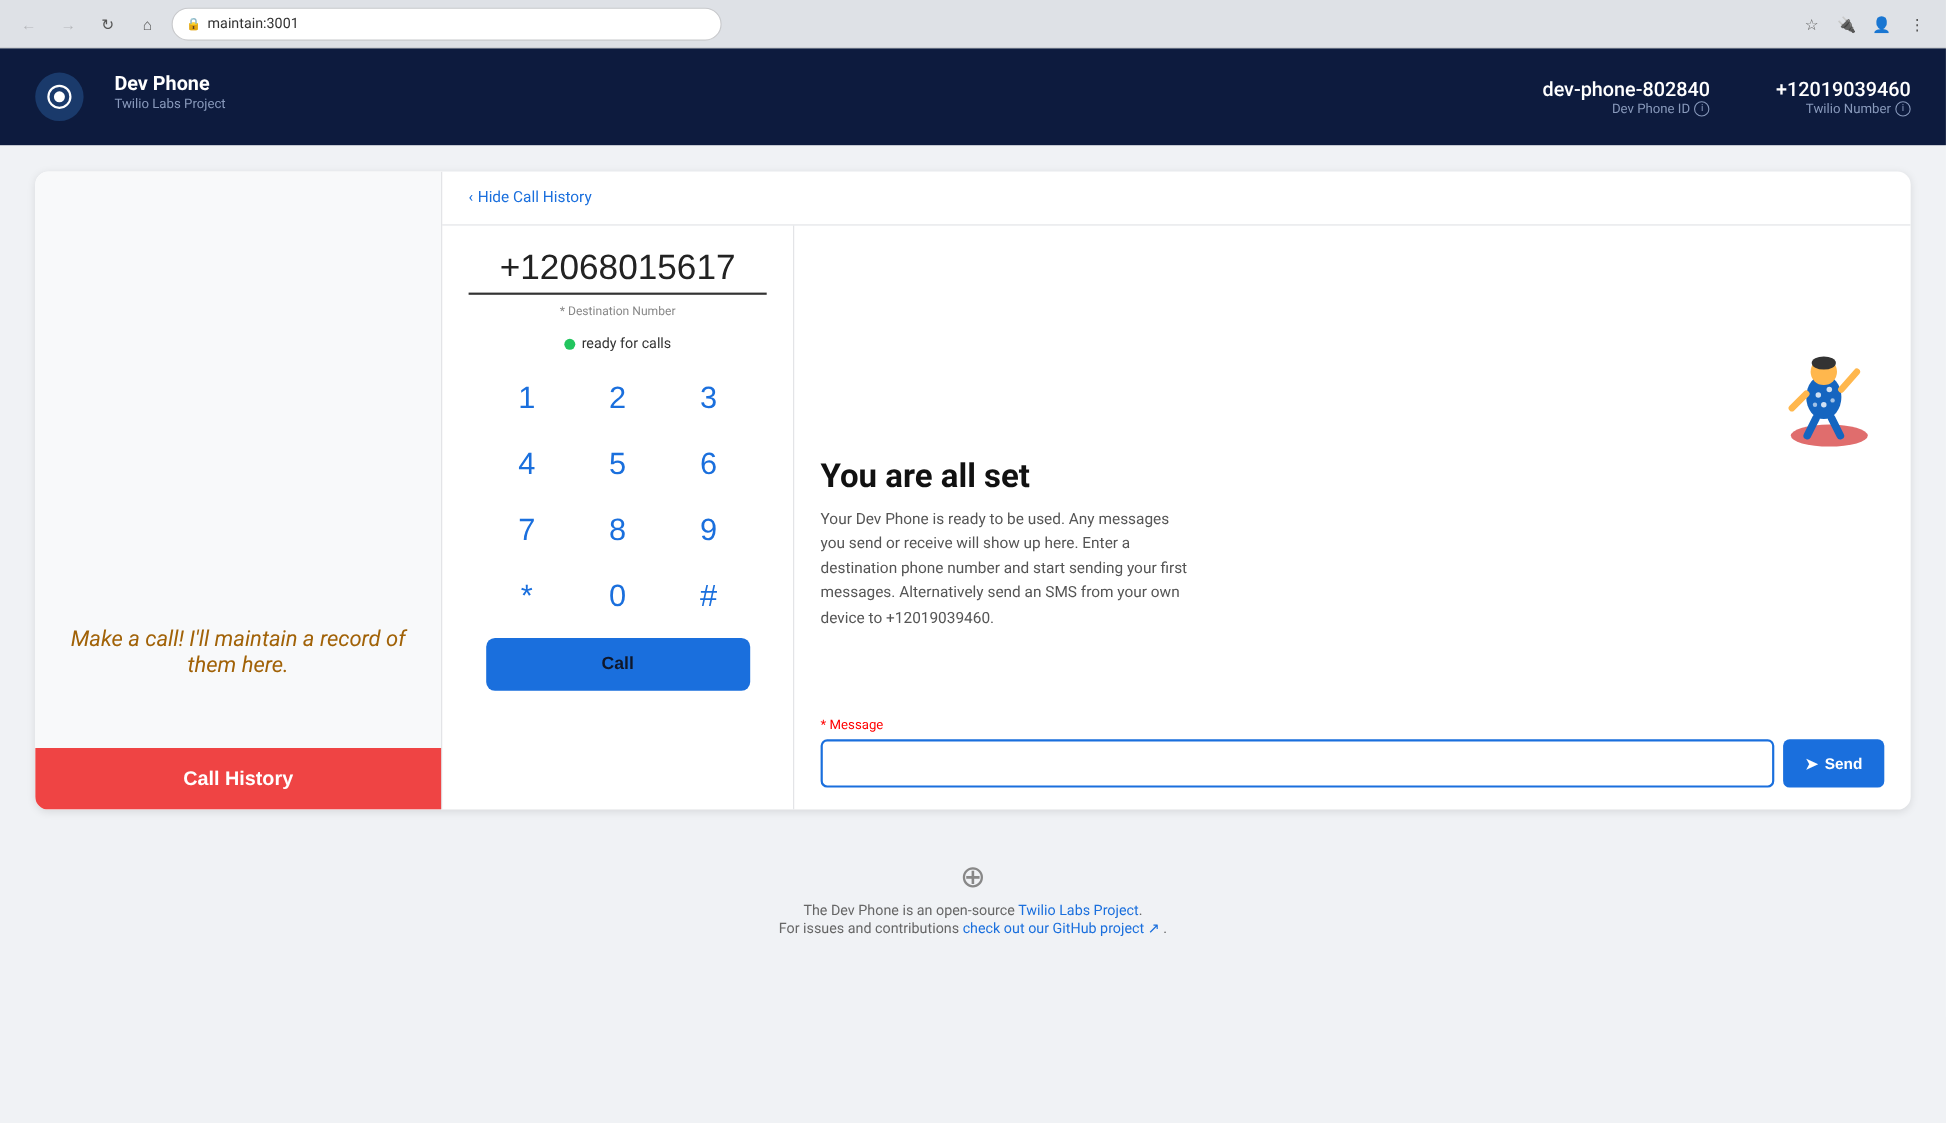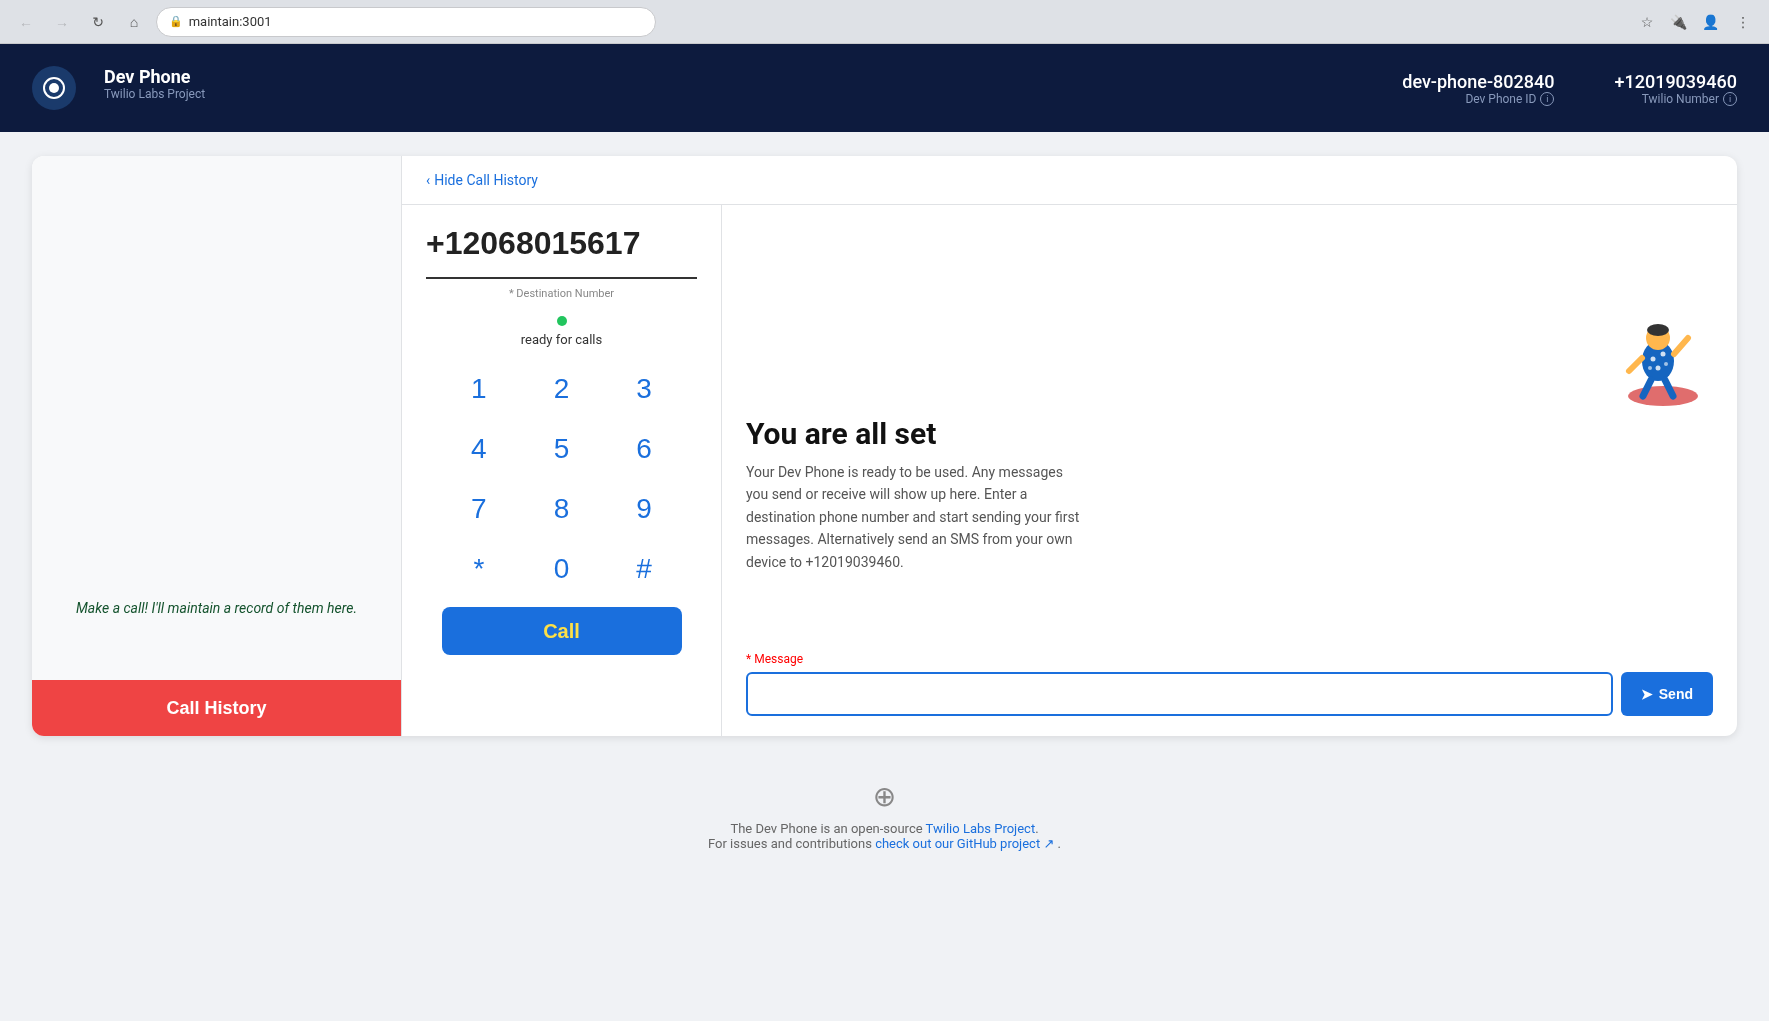--- a/index.html
+++ b/index.html
@@ -139,22 +139,22 @@
       flex-direction: column;
     }
     .left-panel-content {
       flex: 1;
       padding: 24px;
       display: flex;
       align-items: flex-end;
       justify-content: center;
     }
     .left-panel-placeholder {
-      font-size: 14px;
-      color: #14532d;
+      font-size: 20px;
+      color: #a16207;
       font-style: italic;
       text-align: center;
       padding-bottom: 40px;
     }
     .call-history-btn {
       background: #ef4444;
       color: white;
       border: none;
       padding: 0 24px;
       height: 56px;
@@ -198,43 +198,43 @@
       flex-direction: column;
       align-items: center;
     }
     .phone-number-display {
       text-align: center;
       margin-bottom: 8px;
       width: 100%;
     }
     .phone-number-input {
       font-size: 32px;
-      font-weight: 700;
+      font-weight: 400;
       color: #222;
+      text-align: center;
       border: none;
       border-bottom: 2px solid #333;
       background: transparent;
       width: 100%;
       outline: none;
-      padding-bottom: 15px;
+      padding-bottom: 4px;
     }
     .phone-number-label {
       font-size: 11px;
       color: #888;
       text-align: center;
       margin-bottom: 16px;
     }
     .status-indicator {
       display: flex;
       align-items: center;
       gap: 6px;
       font-size: 13px;
       color: #333;
       margin-bottom: 16px;
-      flex-direction: column;
     }
     .status-dot {
       width: 10px; height: 10px;
       border-radius: 50%;
       background: #22c55e;
     }
     .keypad {
       display: grid;
       grid-template-columns: repeat(3, 1fr);
       gap: 8px;
@@ -247,25 +247,25 @@
       font-size: 28px;
       font-weight: 300;
       color: #1a6fdd;
       cursor: pointer;
       padding: 10px 0;
       text-align: center;
       border-radius: 8px;
     }
     .call-btn {
       background: #1a6fdd;
-      color: #fde047;
+      color: #0f172a;
       border: none;
       border-radius: 8px;
       height: 48px;
-      font-size: 20px;
+      font-size: 16px;
       font-weight: 600;
       cursor: pointer;
       width: 100%;
       max-width: 240px;
       margin-top: 12px;
     }
 
     
     .messages-section {
       flex: 1;

